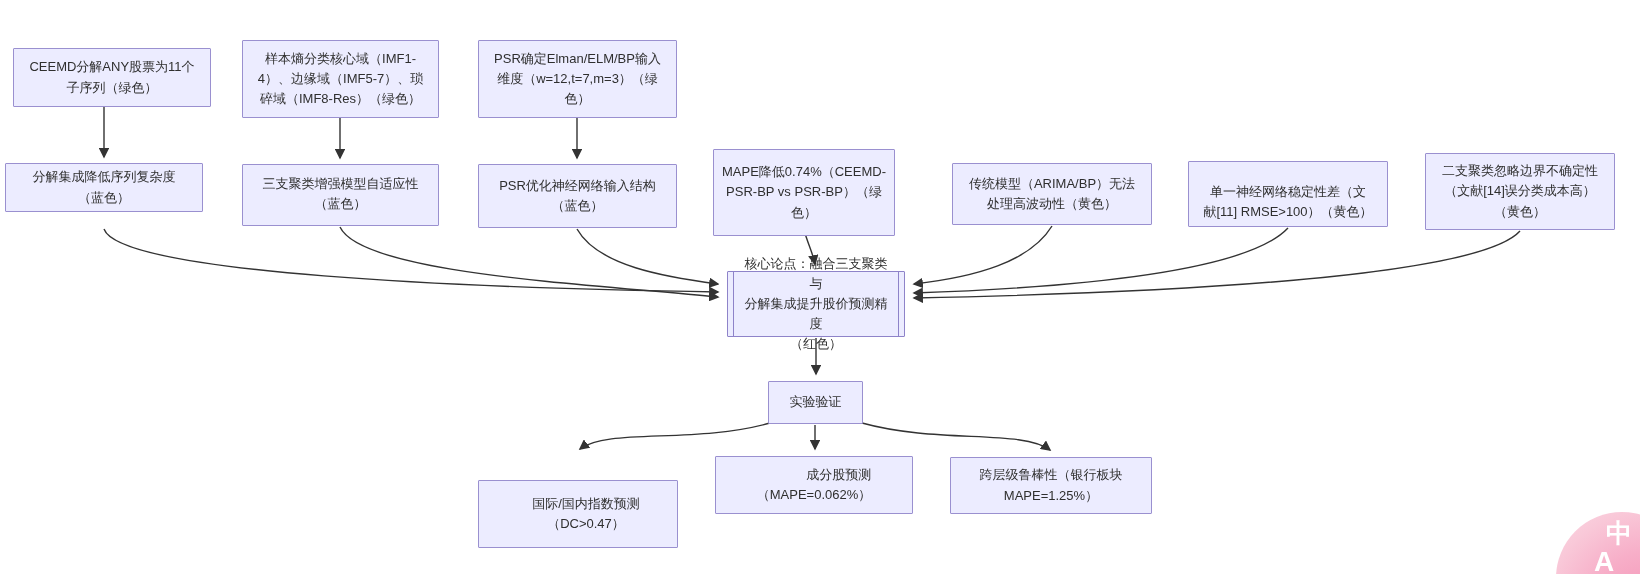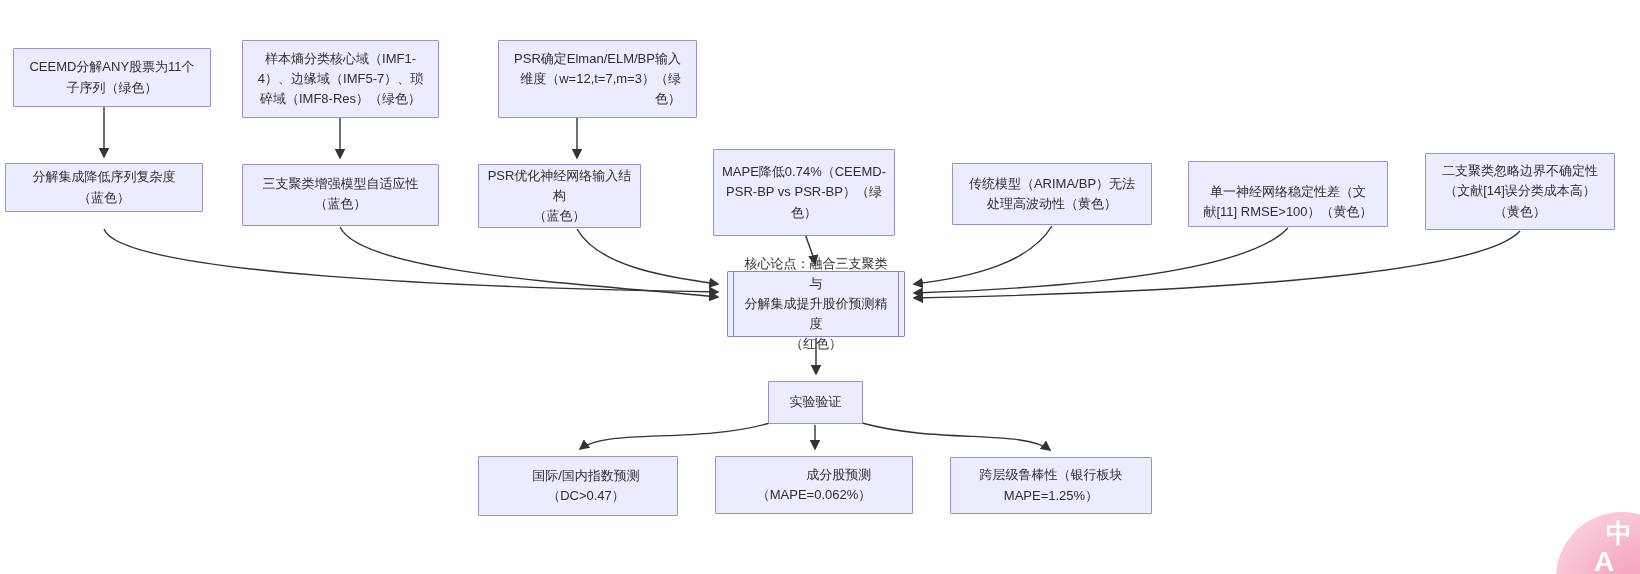--- a/index.html
+++ b/index.html
@@ -40,31 +40,31 @@
     content: "";
     position: absolute;
     left: 5px; right: 5px; top: 0; bottom: 0;
     border-left: 1px solid #8e83c9;
     border-right: 1px solid #8e83c9;
     pointer-events: none;
   }
   
   #n-a1 { left: 5px;    top: 48px;  width: 198px; height: 59px; margin-left: 8px; }
   #n-a2 { left: 242px;  top: 40px;  width: 197px; height: 78px; }
-  #n-a3 { left: 498px;  top: 40px;  width: 199px; height: 78px; text-align: right; }
+  #n-a3 { left: 478px;  top: 40px;  width: 199px; height: 78px; }
   #n-b1 { left: 5px;    top: 163px; width: 198px; height: 49px; }
   #n-b2 { left: 242px;  top: 164px; width: 197px; height: 62px; font-family: Liberation Mono, monospace; }
-  #n-b3 { left: 478px;  top: 164px; width: 163px; height: 64px; align-items: center; }
+  #n-b3 { left: 478px;  top: 164px; width: 199px; height: 64px; align-items: center; }
   #n-b4 { left: 713px;  top: 149px; width: 182px; height: 87px; }
   #n-b5 { left: 952px;  top: 163px; width: 200px; height: 62px; }
   #n-b6 { left: 1188px; top: 161px; width: 200px; height: 66px; align-items: flex-end; }
   #n-b7 { left: 1425px; top: 153px; width: 190px; height: 77px; }
   #n-core { left: 727px; top: 271px; width: 178px; height: 66px; padding: 4px 14px; }
   #n-d  { left: 768px;  top: 381px; width: 95px;  height: 43px; }
-  #n-e1 { left: 478px;  top: 456px; width: 200px; height: 60px; padding-left: 24px; }
+  #n-e1 { left: 478px;  top: 480px; width: 200px; height: 68px; padding-left: 24px; }
   #n-e2 { left: 715px;  top: 456px; width: 198px; height: 58px; text-align: right; }
   #n-e3 { left: 950px;  top: 457px; width: 202px; height: 57px; }
   
   .badge {
     position: absolute;
     z-index: 3;
     left: 1556px; top: 512px;
     width: 132px; height: 132px;
     border-radius: 50%;
     background: radial-gradient(circle at 72% 78%, #f392b4 0%, #f7aec8 45%, #f9c8d8 75%, #fbd8e3 100%);

